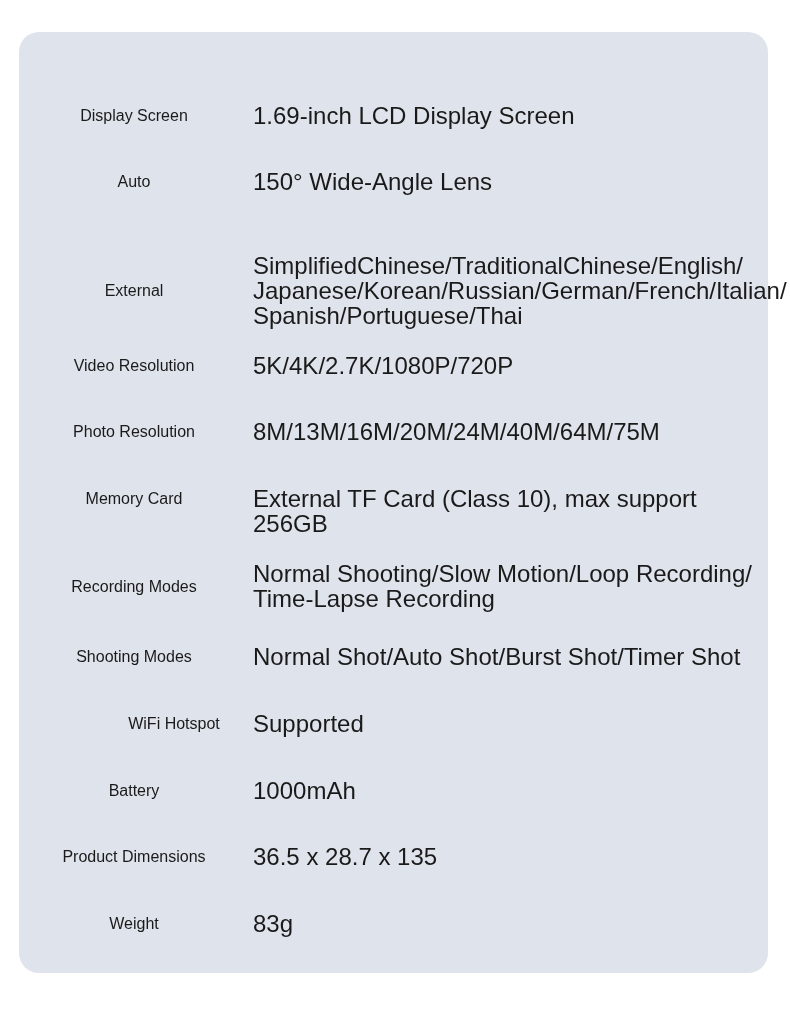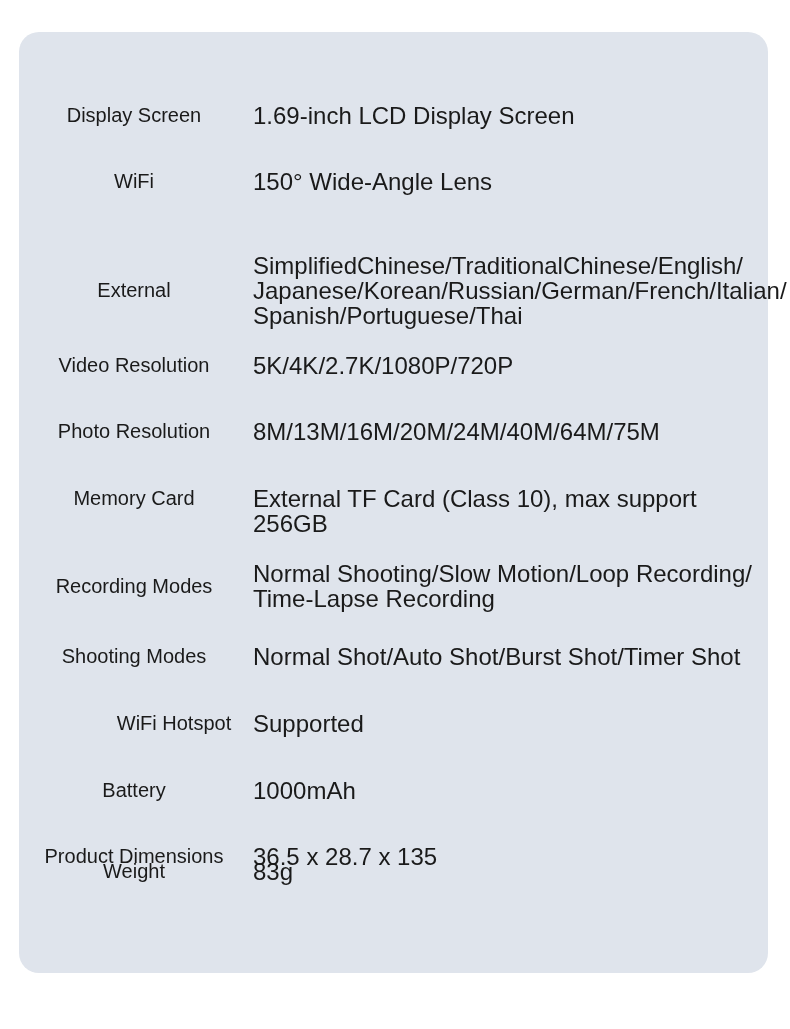--- a/index.html
+++ b/index.html
@@ -1,31 +1,31 @@
 <!DOCTYPE html>
 <html><head>
 <meta charset="utf-8">
 <style>
   html, body { margin:0; padding:0; background:#ffffff; }
   body { width:790px; height:1029px; position:relative; font-family:"Liberation Sans","DejaVu Sans",sans-serif; color:#1a1a1a; }
   .panel { position:absolute; left:19px; top:32px; width:749px; height:941px; background:#dfe4ec; border-radius:20px; }
   .row { position:absolute; left:0; width:749px; display:flex; align-items:center; }
-  .label { width:230px; text-align:center; font-size:20px; line-height:25px; flex:none; }
+  .label { width:230px; text-align:center; font-size:16px; line-height:25px; flex:none; }
   .value { position:absolute; left:234px; font-size:24px; line-height:25px; white-space:pre-line; }
 </style>
 </head>
 <body>
 
 <div class="panel" id="panel">
     <div class="row" style="top: 71px; height: 25px;">
       <div class="label">Display Screen</div>
       <div class="value" style="top: 0px;">1.69-inch LCD Display Screen</div>
     </div>
     <div class="row" style="top: 137px; height: 25px;">
-      <div class="label">WiFi</div>
+      <div class="label">Auto</div>
       <div class="value" style="top: 0px;">150° Wide-Angle Lens</div>
     </div>
     <div class="row" style="top: 221px; height: 75px;">
       <div class="label">External</div>
       <div class="value" style="top: 0px;">SimplifiedChinese/TraditionalChinese/English/
 Japanese/Korean/Russian/German/French/Italian/
 Spanish/Portuguese/Thai</div>
     </div>
     <div class="row" style="top: 321px; height: 25px;">
       <div class="label">Video Resolution</div>
@@ -53,17 +53,17 @@
       <div class="value" style="top: 0px;">Supported</div>
     </div>
     <div class="row" style="top: 746px; height: 25px;">
       <div class="label">Battery</div>
       <div class="value" style="top: 0px;">1000mAh</div>
     </div>
     <div class="row" style="top: 812px; height: 25px;">
       <div class="label">Product Dimensions</div>
       <div class="value" style="top: 0px;">36.5 x 28.7 x 135</div>
     </div>
-    <div class="row" style="top: 827px; height: 25px;">
+    <div class="row" style="top: 879px; height: 25px;">
       <div class="label">Weight</div>
       <div class="value" style="top: 0px;">83g</div>
     </div>
   </div>
 
 </body></html>

